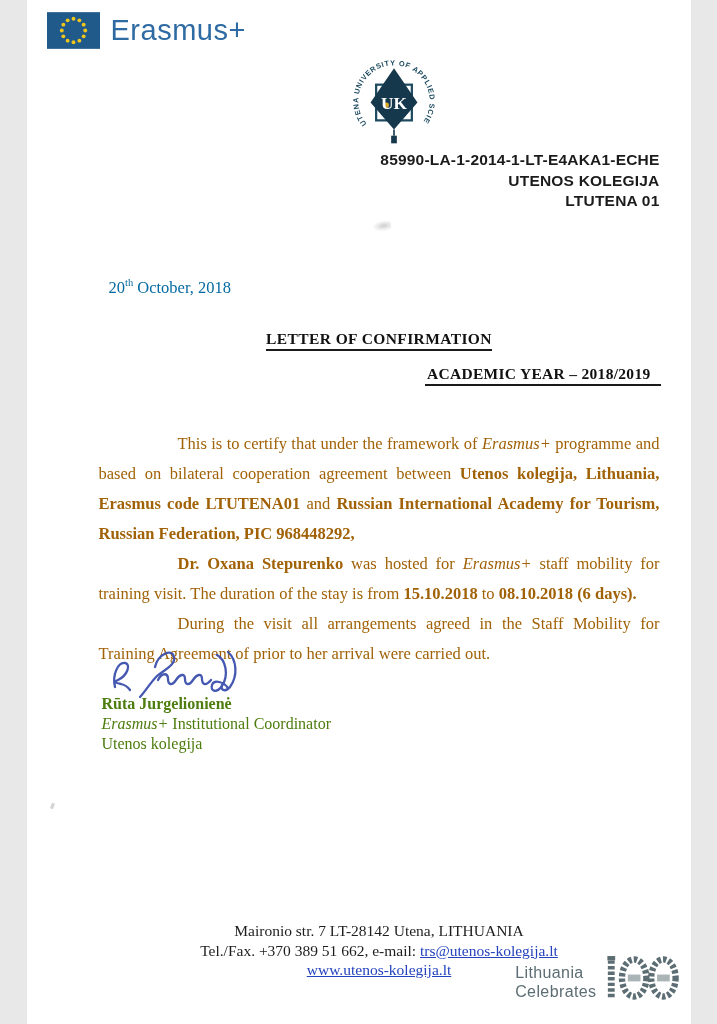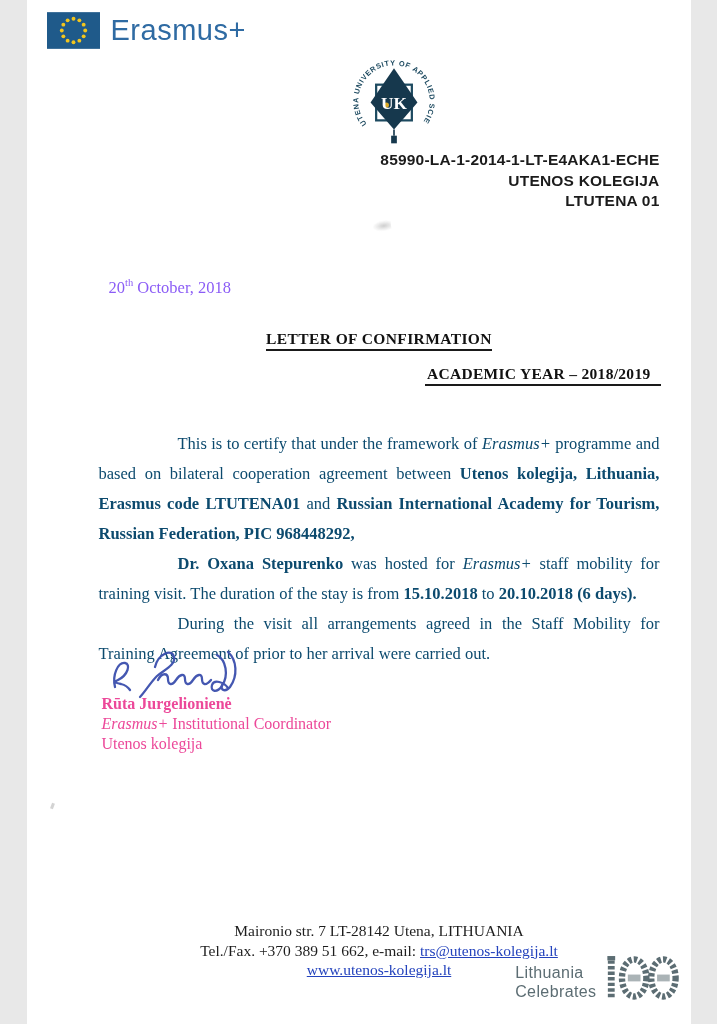--- a/index.html
+++ b/index.html
@@ -26,44 +26,44 @@
   }
 
   .smudge {
     position:absolute; left:346px; top:221px; width:18px; height:10px;
     background:radial-gradient(ellipse at 60% 50%, rgba(90,90,90,.55) 0%, rgba(120,120,120,.25) 45%, rgba(255,255,255,0) 75%);
     filter:blur(.6px); opacity:.55; transform:rotate(-8deg);
   }
   .speck { position:absolute; left:24px; top:803px; width:3px; height:6px; background:#b5b5b5; opacity:.6; transform:rotate(20deg); }
 
   
-  .date-line { position:absolute; left:82px; top:277px; font-size:16.5px; color:#8b5cf6; }
+  .date-line { position:absolute; left:82px; top:277px; font-size:16.5px; color:#0369a1; }
   .date-line sup { font-size:10.5px; }
 
   
   .title-row { position:absolute; left:72px; right:31px; top:330px; text-align:center; }
   .letter-title {
     display:inline-block; font-weight:bold; font-size:15.5px; letter-spacing:0.4px;
     color:#111; border-bottom:2px solid #1a1a1a; padding-bottom:1px;font-family:Liberation Serif, serif;
   }
   .ay-row { position:absolute; right:30px; top:365px; text-align:right; }
   .academic-year {
     display:inline-block; font-weight:bold; font-size:15.5px; letter-spacing:0.3px;
     color:#111; border-bottom:2px solid #1a1a1a; padding:0 10px 1px 2px;
   }
 
   
-  .body-text { position:absolute; left:72px; right:31px; top:429px; font-size:16.5px; line-height:30px; text-align:justify; color:#0c4a6e; }
+  .body-text { position:absolute; left:72px; right:31px; top:429px; font-size:16.5px; line-height:30px; text-align:justify; color:#a16207; }
   .body-text p { text-indent:79px; margin:0; }
   .b { font-weight:bold; }
   .i { font-style:italic; }
 
   
   .sig-ink { position:absolute; left:74px; top:645px; }
-  .sig-text { position:absolute; left:75px; top:694px; font-size:16px; line-height:20px; color:#ec4899; }
+  .sig-text { position:absolute; left:75px; top:694px; font-size:16px; line-height:20px; color:#4d7c0f; }
   .sig-name { font-weight:bold; }
 
   
   .footer { position:absolute; left:72px; right:31px; top:921px; text-align:center; font-size:15.5px; line-height:19.5px; color:#1d1d1d; }
   .doc-link { color:#2443bd; text-decoration:underline; }
 
   
   .centenary { position:absolute; right:11px; top:953px; display:flex; align-items:flex-end; }
   .centenary-text {
     font-family:"Liberation Sans", sans-serif; font-size:16px; line-height:19px;
@@ -127,21 +127,21 @@
 
   <div class="title-row">
     <span class="letter-title">LETTER OF CONFIRMATION</span>
   </div>
   <div class="ay-row">
     <span class="academic-year">ACADEMIC YEAR – 2018/2019</span>
   </div>
 
   <div class="body-text">
     <p><span>This is to certify that under the framework of </span><span class="i">Erasmus+</span><span> programme and based on bilateral cooperation agreement between </span><span class="b">Utenos kolegija, Lithuania, Erasmus code LTUTENA01</span><span> and </span><span class="b">Russian International Academy for Tourism, Russian Federation, PIC 968448292,</span></p>
-    <p><span class="b">Dr. Oxana Stepurenko</span><span> was hosted for </span><span class="i">Erasmus+</span><span> staff mobility for training visit. The duration of the stay is from </span><span class="b">15.10.2018</span><span> to </span><span class="b">20.10.2018 (6 days).</span></p>
+    <p><span class="b">Dr. Oxana Stepurenko</span><span> was hosted for </span><span class="i">Erasmus+</span><span> staff mobility for training visit. The duration of the stay is from </span><span class="b">15.10.2018</span><span> to </span><span class="b">08.10.2018 (6 days).</span></p>
     <p><span>During the visit all arrangements agreed in the Staff Mobility for Training Agreement of prior to her arrival were carried out.</span></p>
   </div>
 
   <svg class="sig-ink" width="152" height="56" viewBox="0 0 152 56">
     <g fill="none" stroke="#3b4fad" stroke-width="2.3" stroke-linecap="round" opacity="0.95">
       <path d="M14,42 C11,30 17,17 24,18 C30,19 27,30 17,35 C13,37 14,38 20,39 C24,40 27,42 29,45"></path>
       <path d="M54,22 C57,9 71,3 73,12 C75,20 63,25 56,31 C49,38 44,47 39,52"></path>
       <path d="M57,35 C61,27 67,28 67,34 C67,40 71,41 75,35 C79,29 84,28 84,34 C84,40 88,41 92,35 C96,29 101,28 101,34 C101,40 105,41 110,35"></path>
       <path d="M116,10 C125,15 128,30 121,41 C116,48 109,47 111,40 C113,34 123,37 127,43"></path>
       <path d="M127,7 C136,15 137,31 129,42 C125,47 119,46 121,40"></path>

